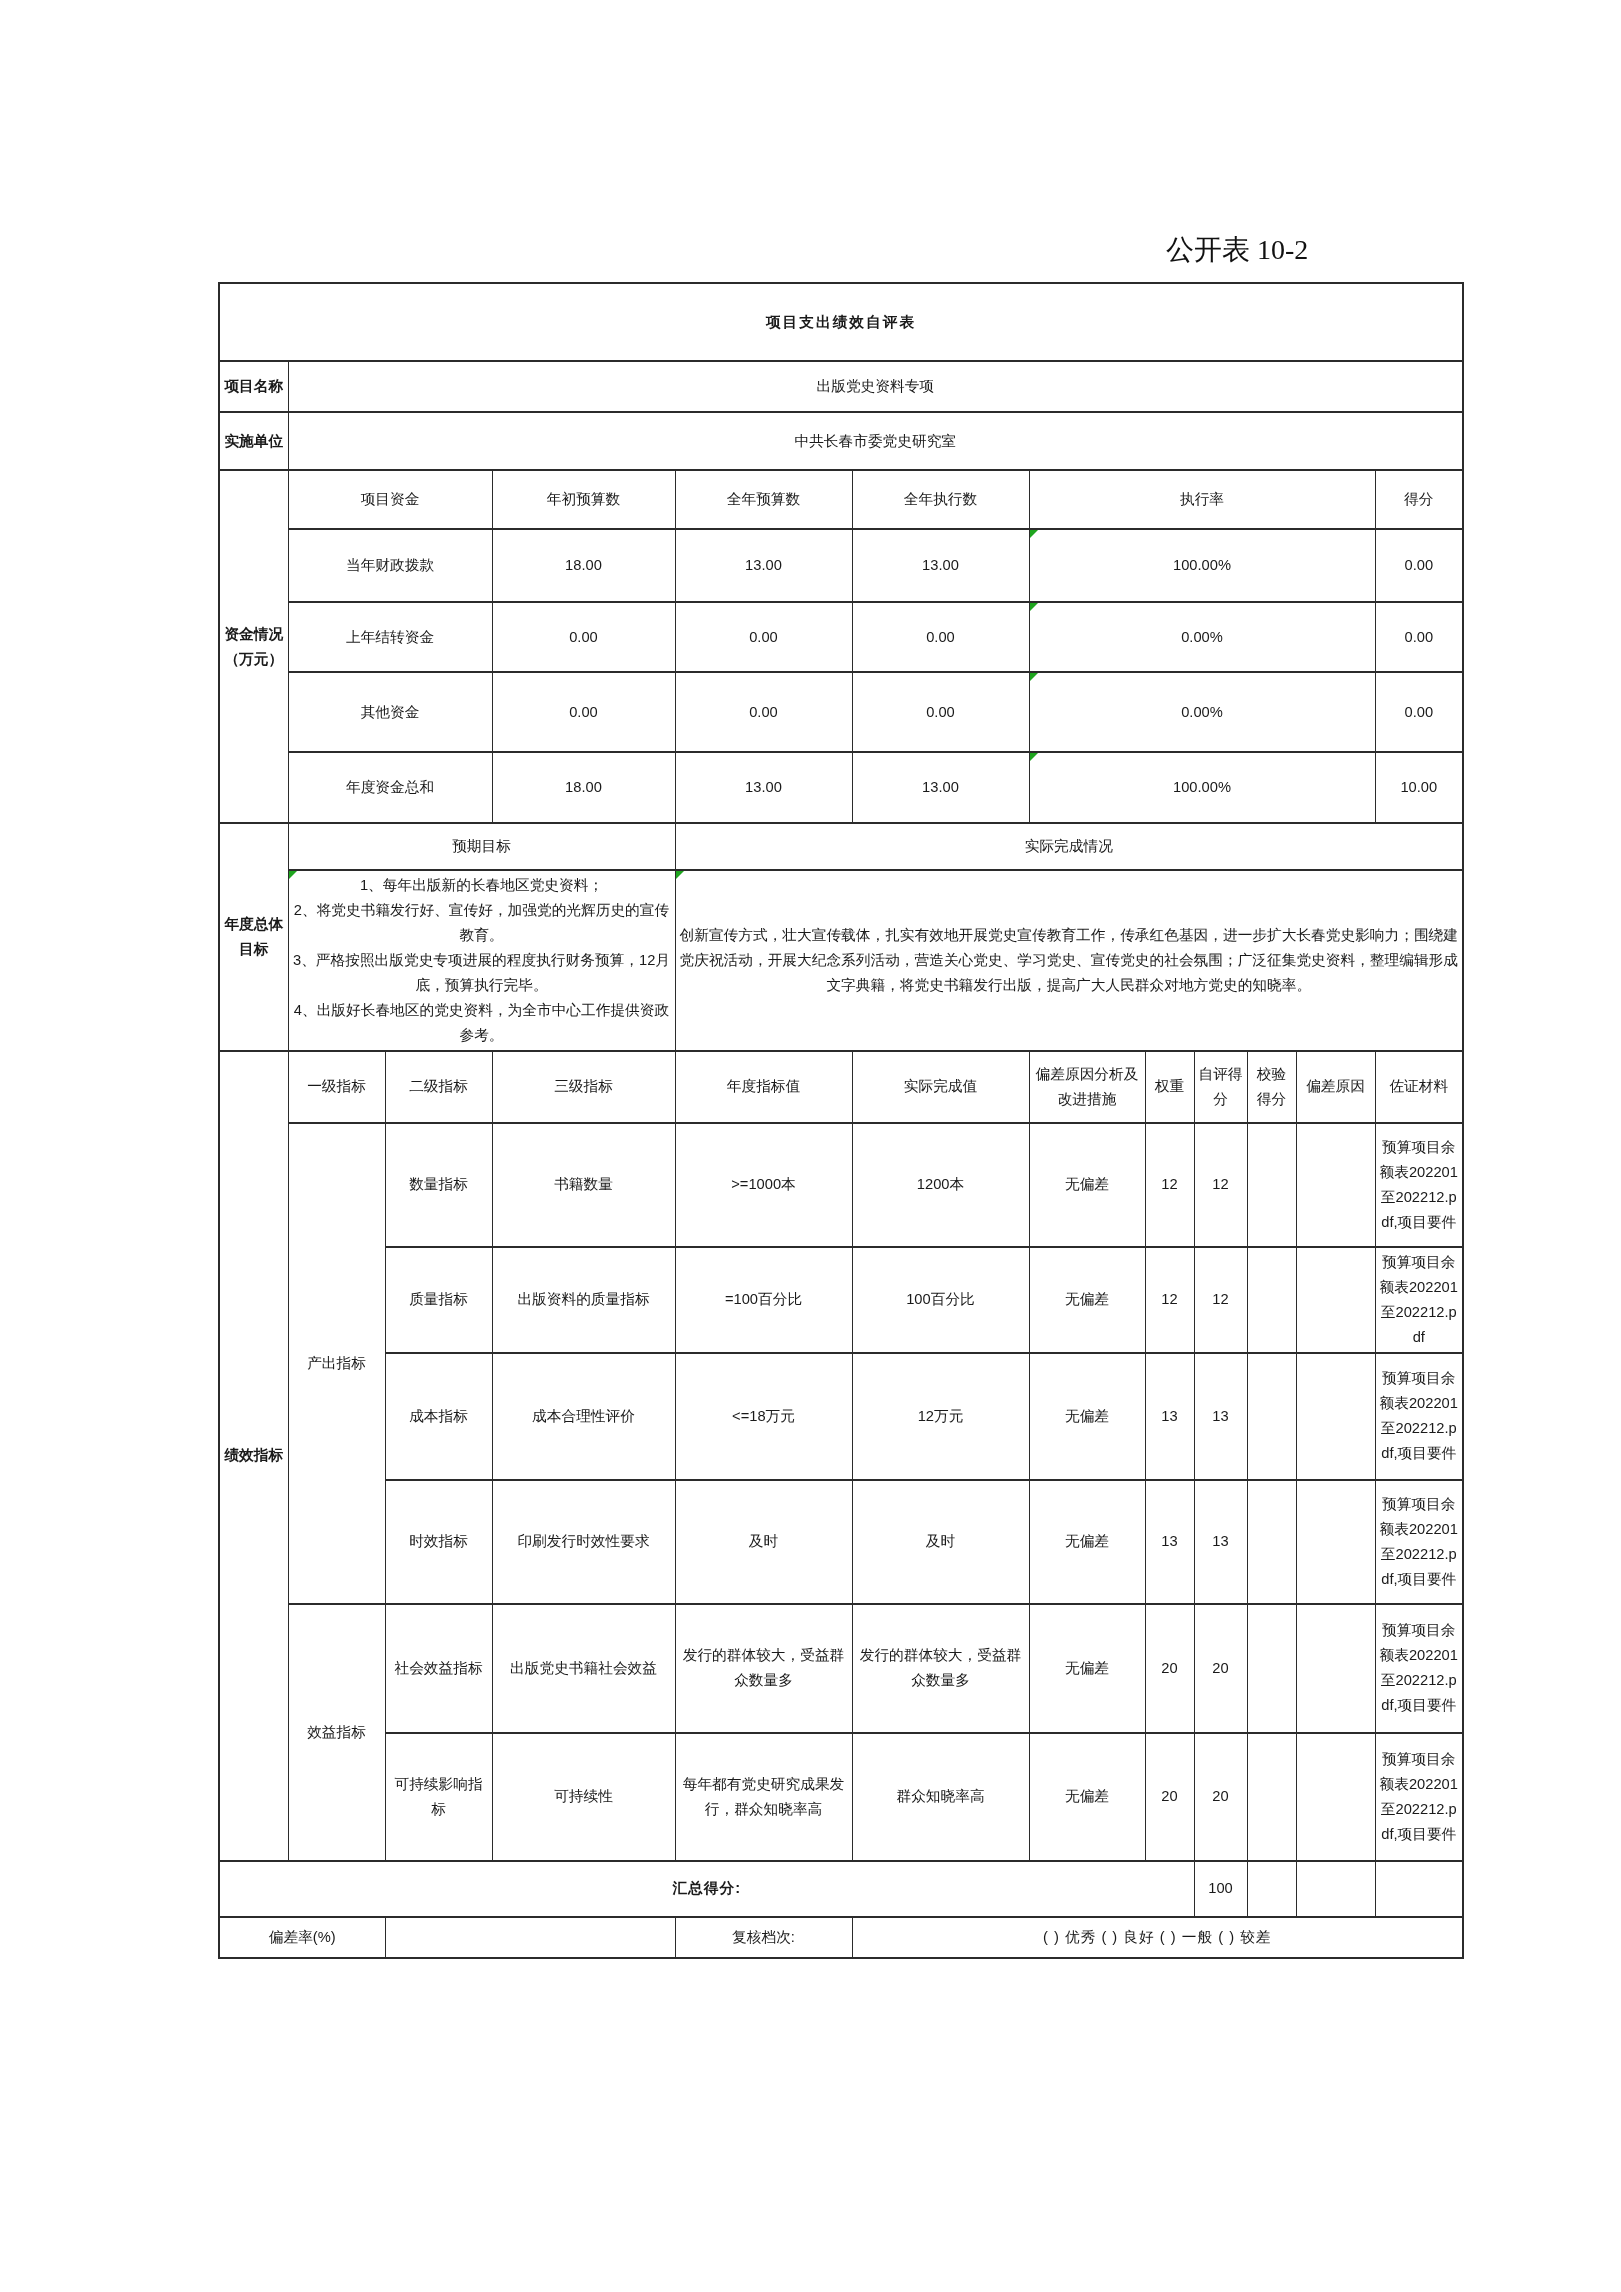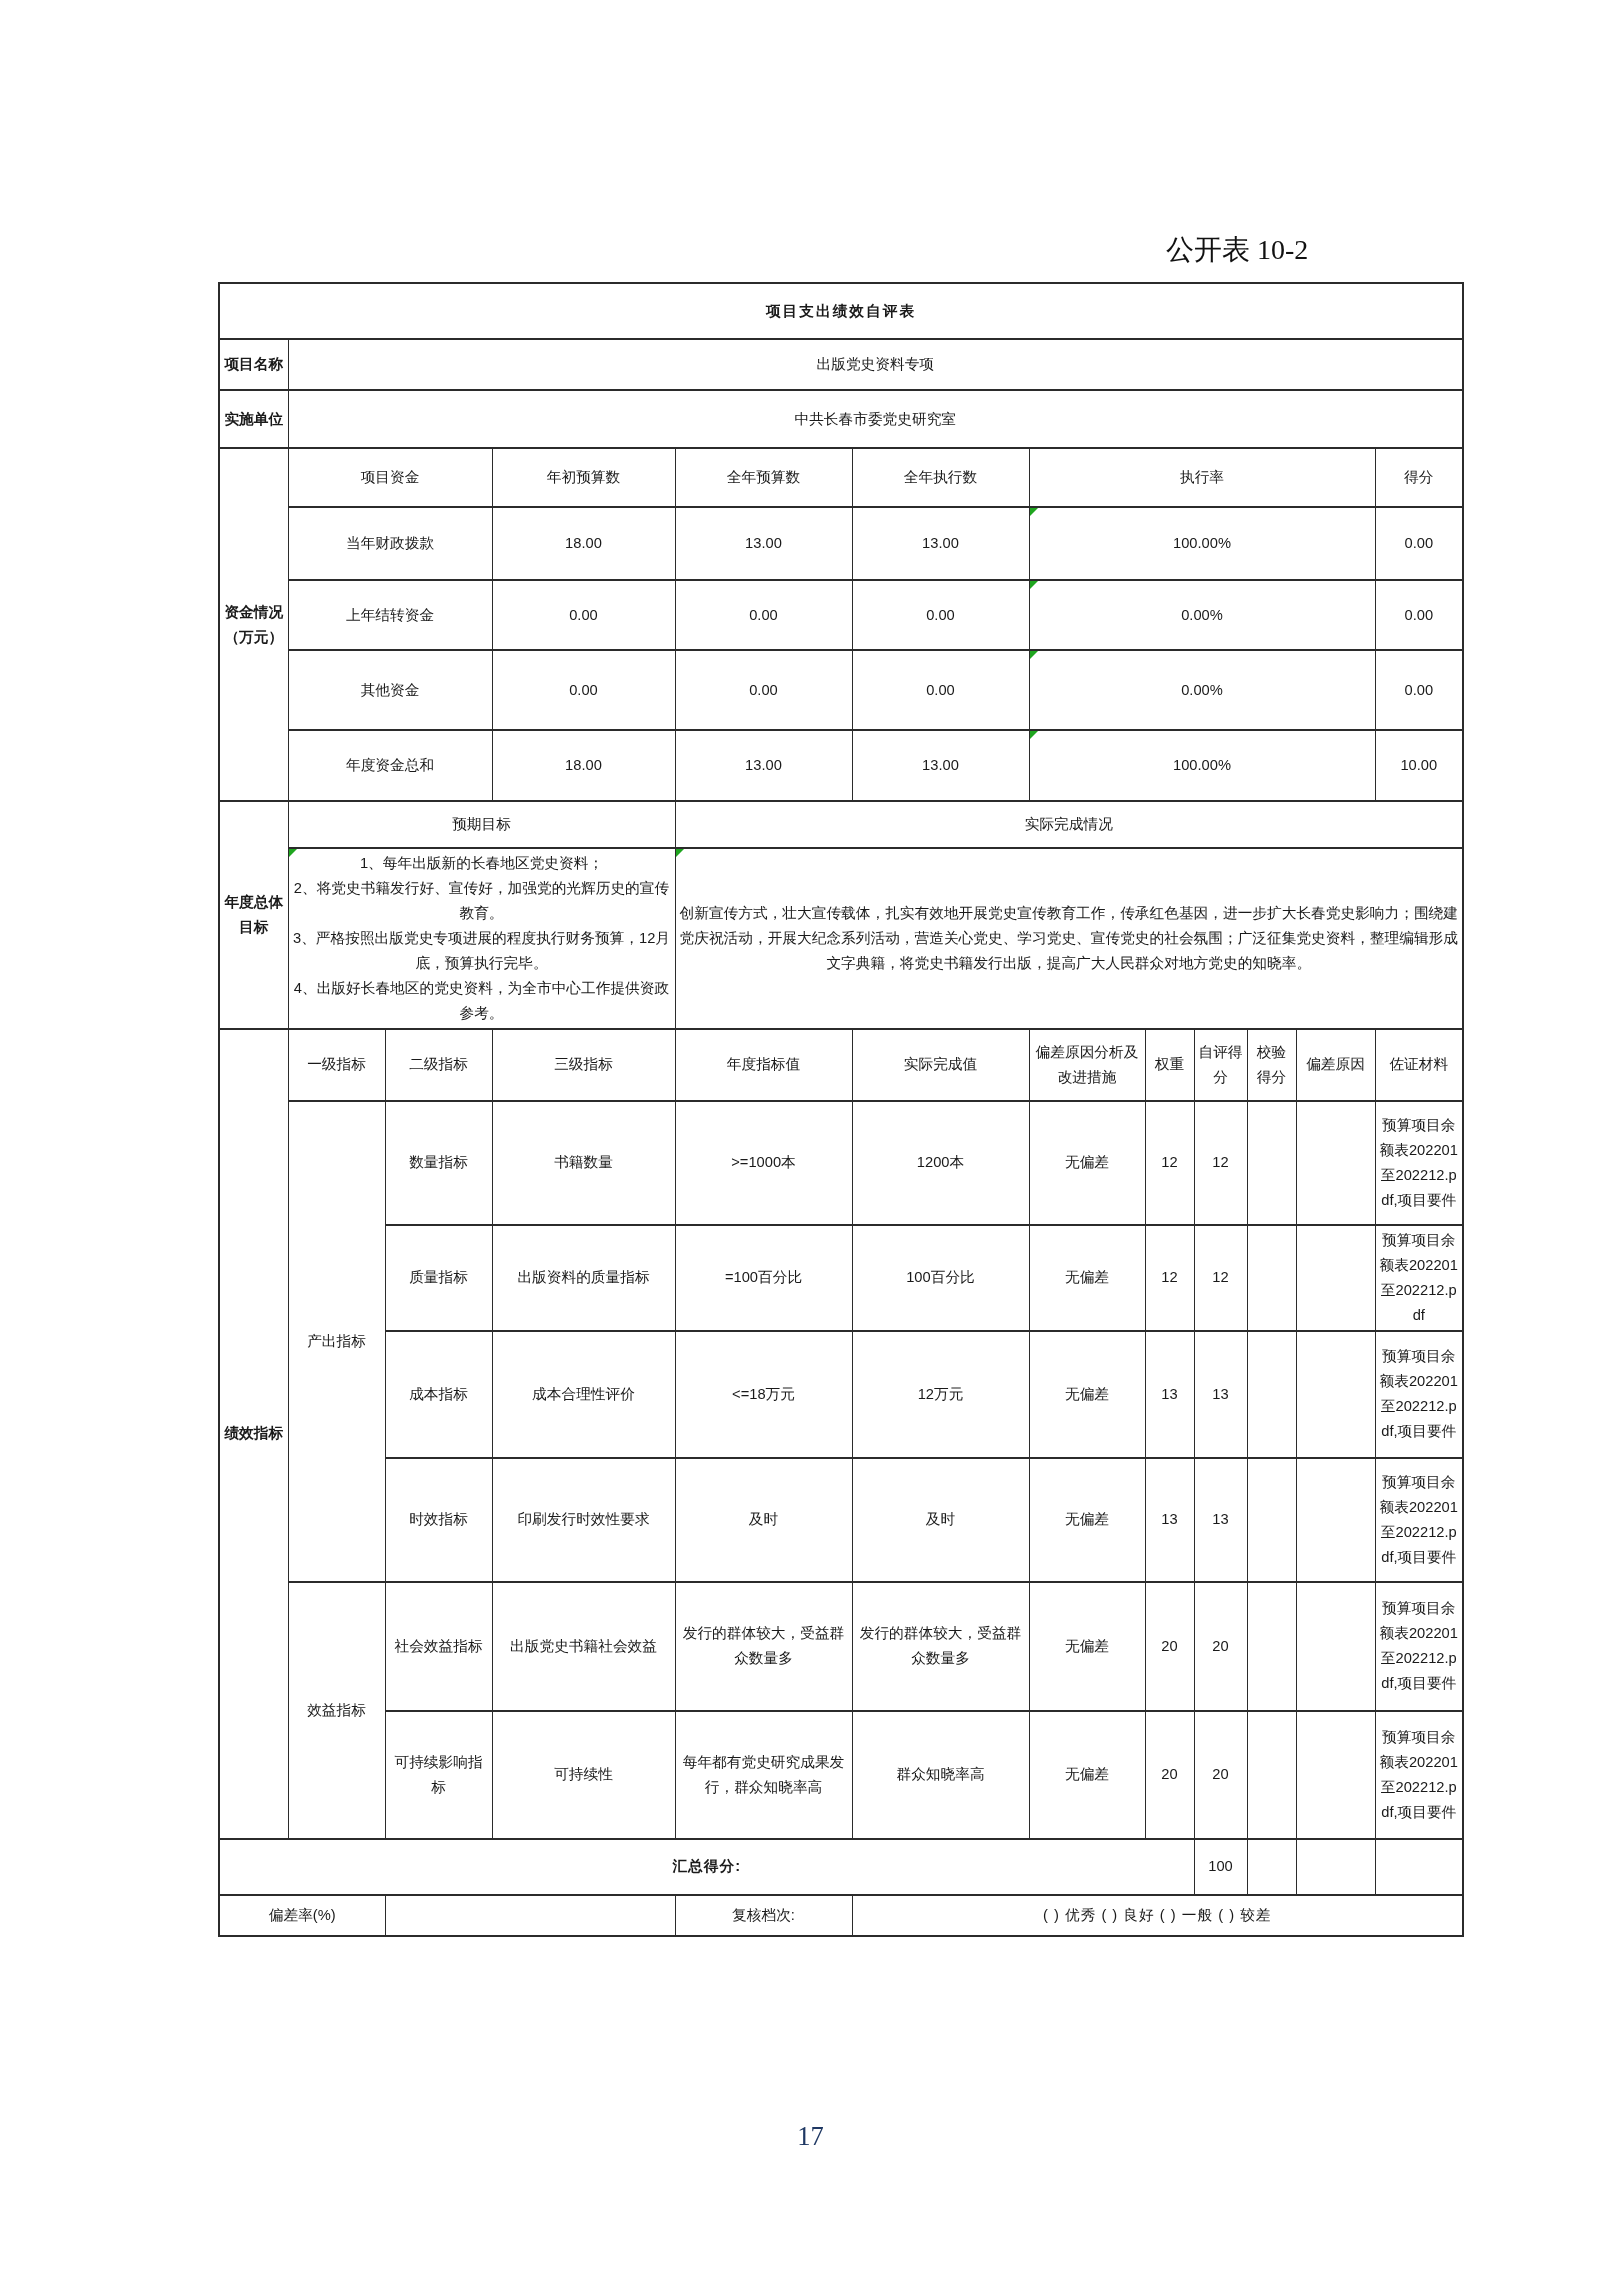--- a/index.html
+++ b/index.html
@@ -74,21 +74,21 @@
         <col style="width:177px">
         <col style="width:116px">
         <col style="width:49px">
       <col style="width:53px">
         <col style="width:49px">
         <col style="width:79px">
         <col style="width:88px">
     </colgroup>
 
     <tbody>
-        <tr style="height:56px">
+        <tr style="height:78px">
       <td class="title-cell" colspan="12">项目支出绩效自评表</td>
     </tr>
 
     <tr style="height:51px">
       <td class="lbl">项目名称</td>
       <td colspan="11">出版党史资料专项</td>
     </tr>
 
     <tr style="height:58px">
       <td class="lbl">实施单位</td>
@@ -262,16 +262,15 @@
     <tr style="height:41px">
       <td colspan="2">偏差率(%)</td>
       <td colspan="2"></td>
       <td>复核档次:</td>
       <td class="review-opts" colspan="7">( ) 优秀 ( ) 良好 ( ) 一般 ( ) 较差</td>
     </tr>
 
   </tbody>
     </table>
 
-  <div class="page-number">17</div>
 
 </div>
 
 
 </body></html>

